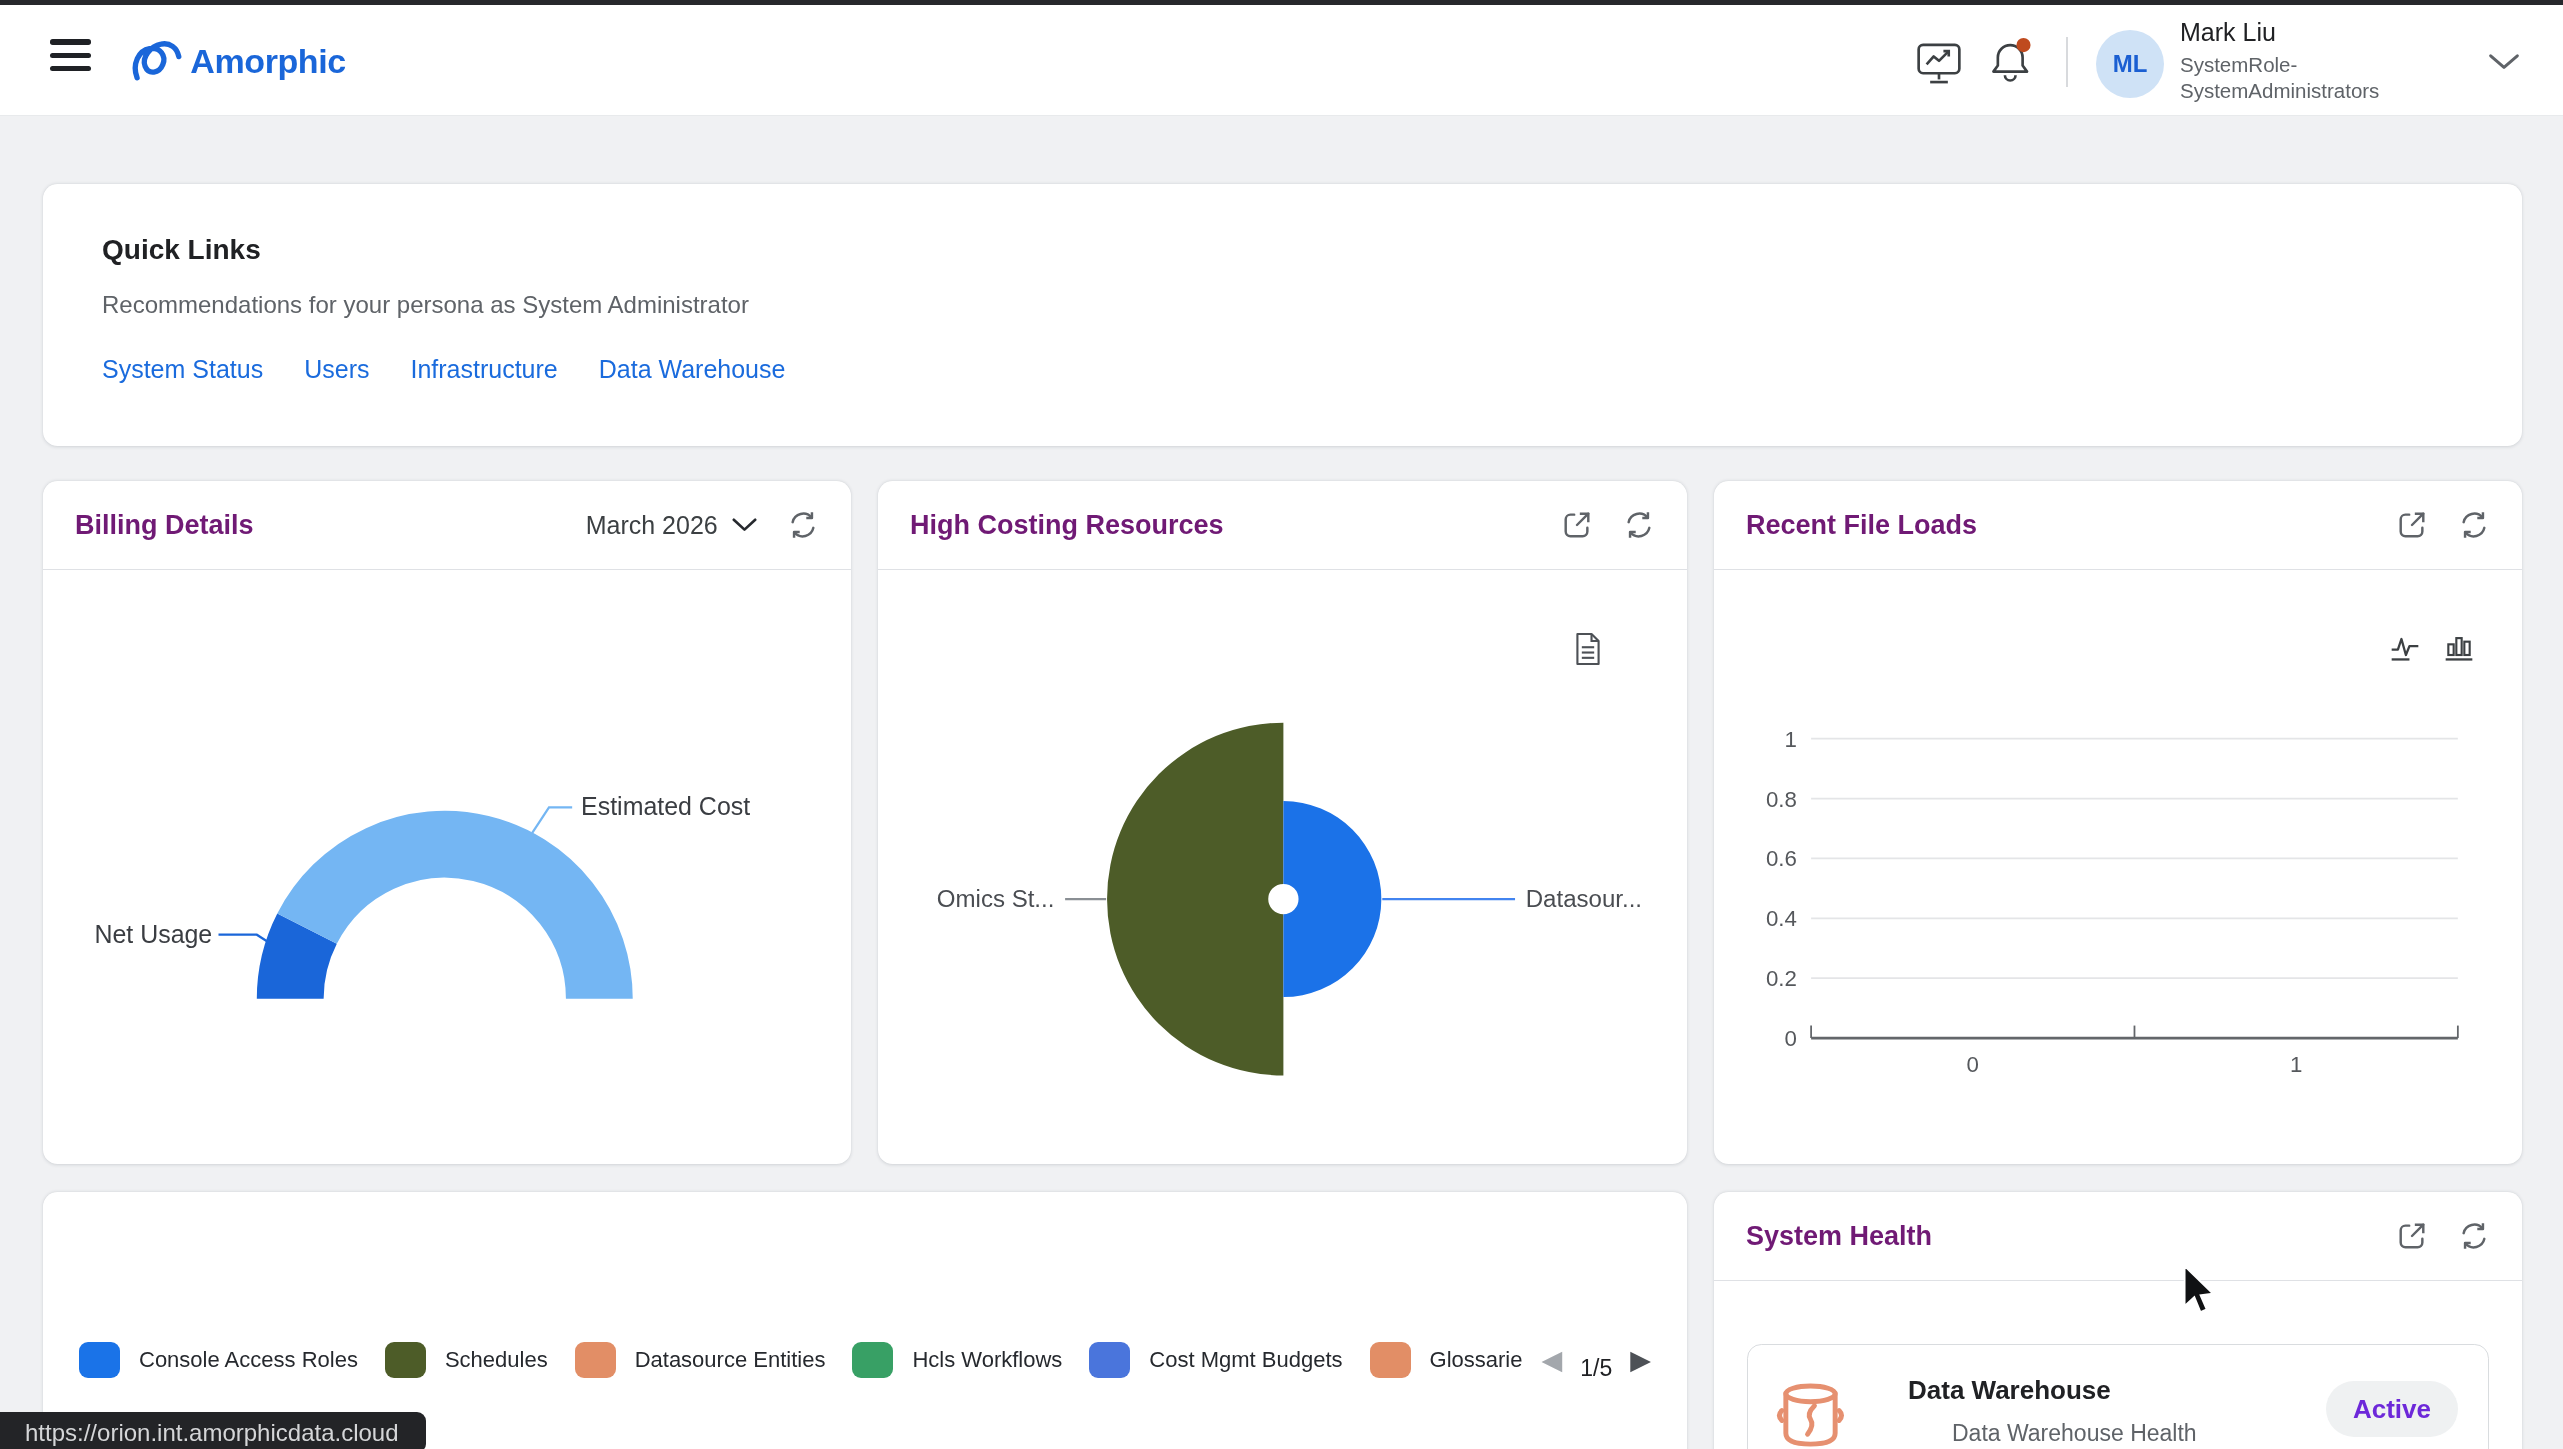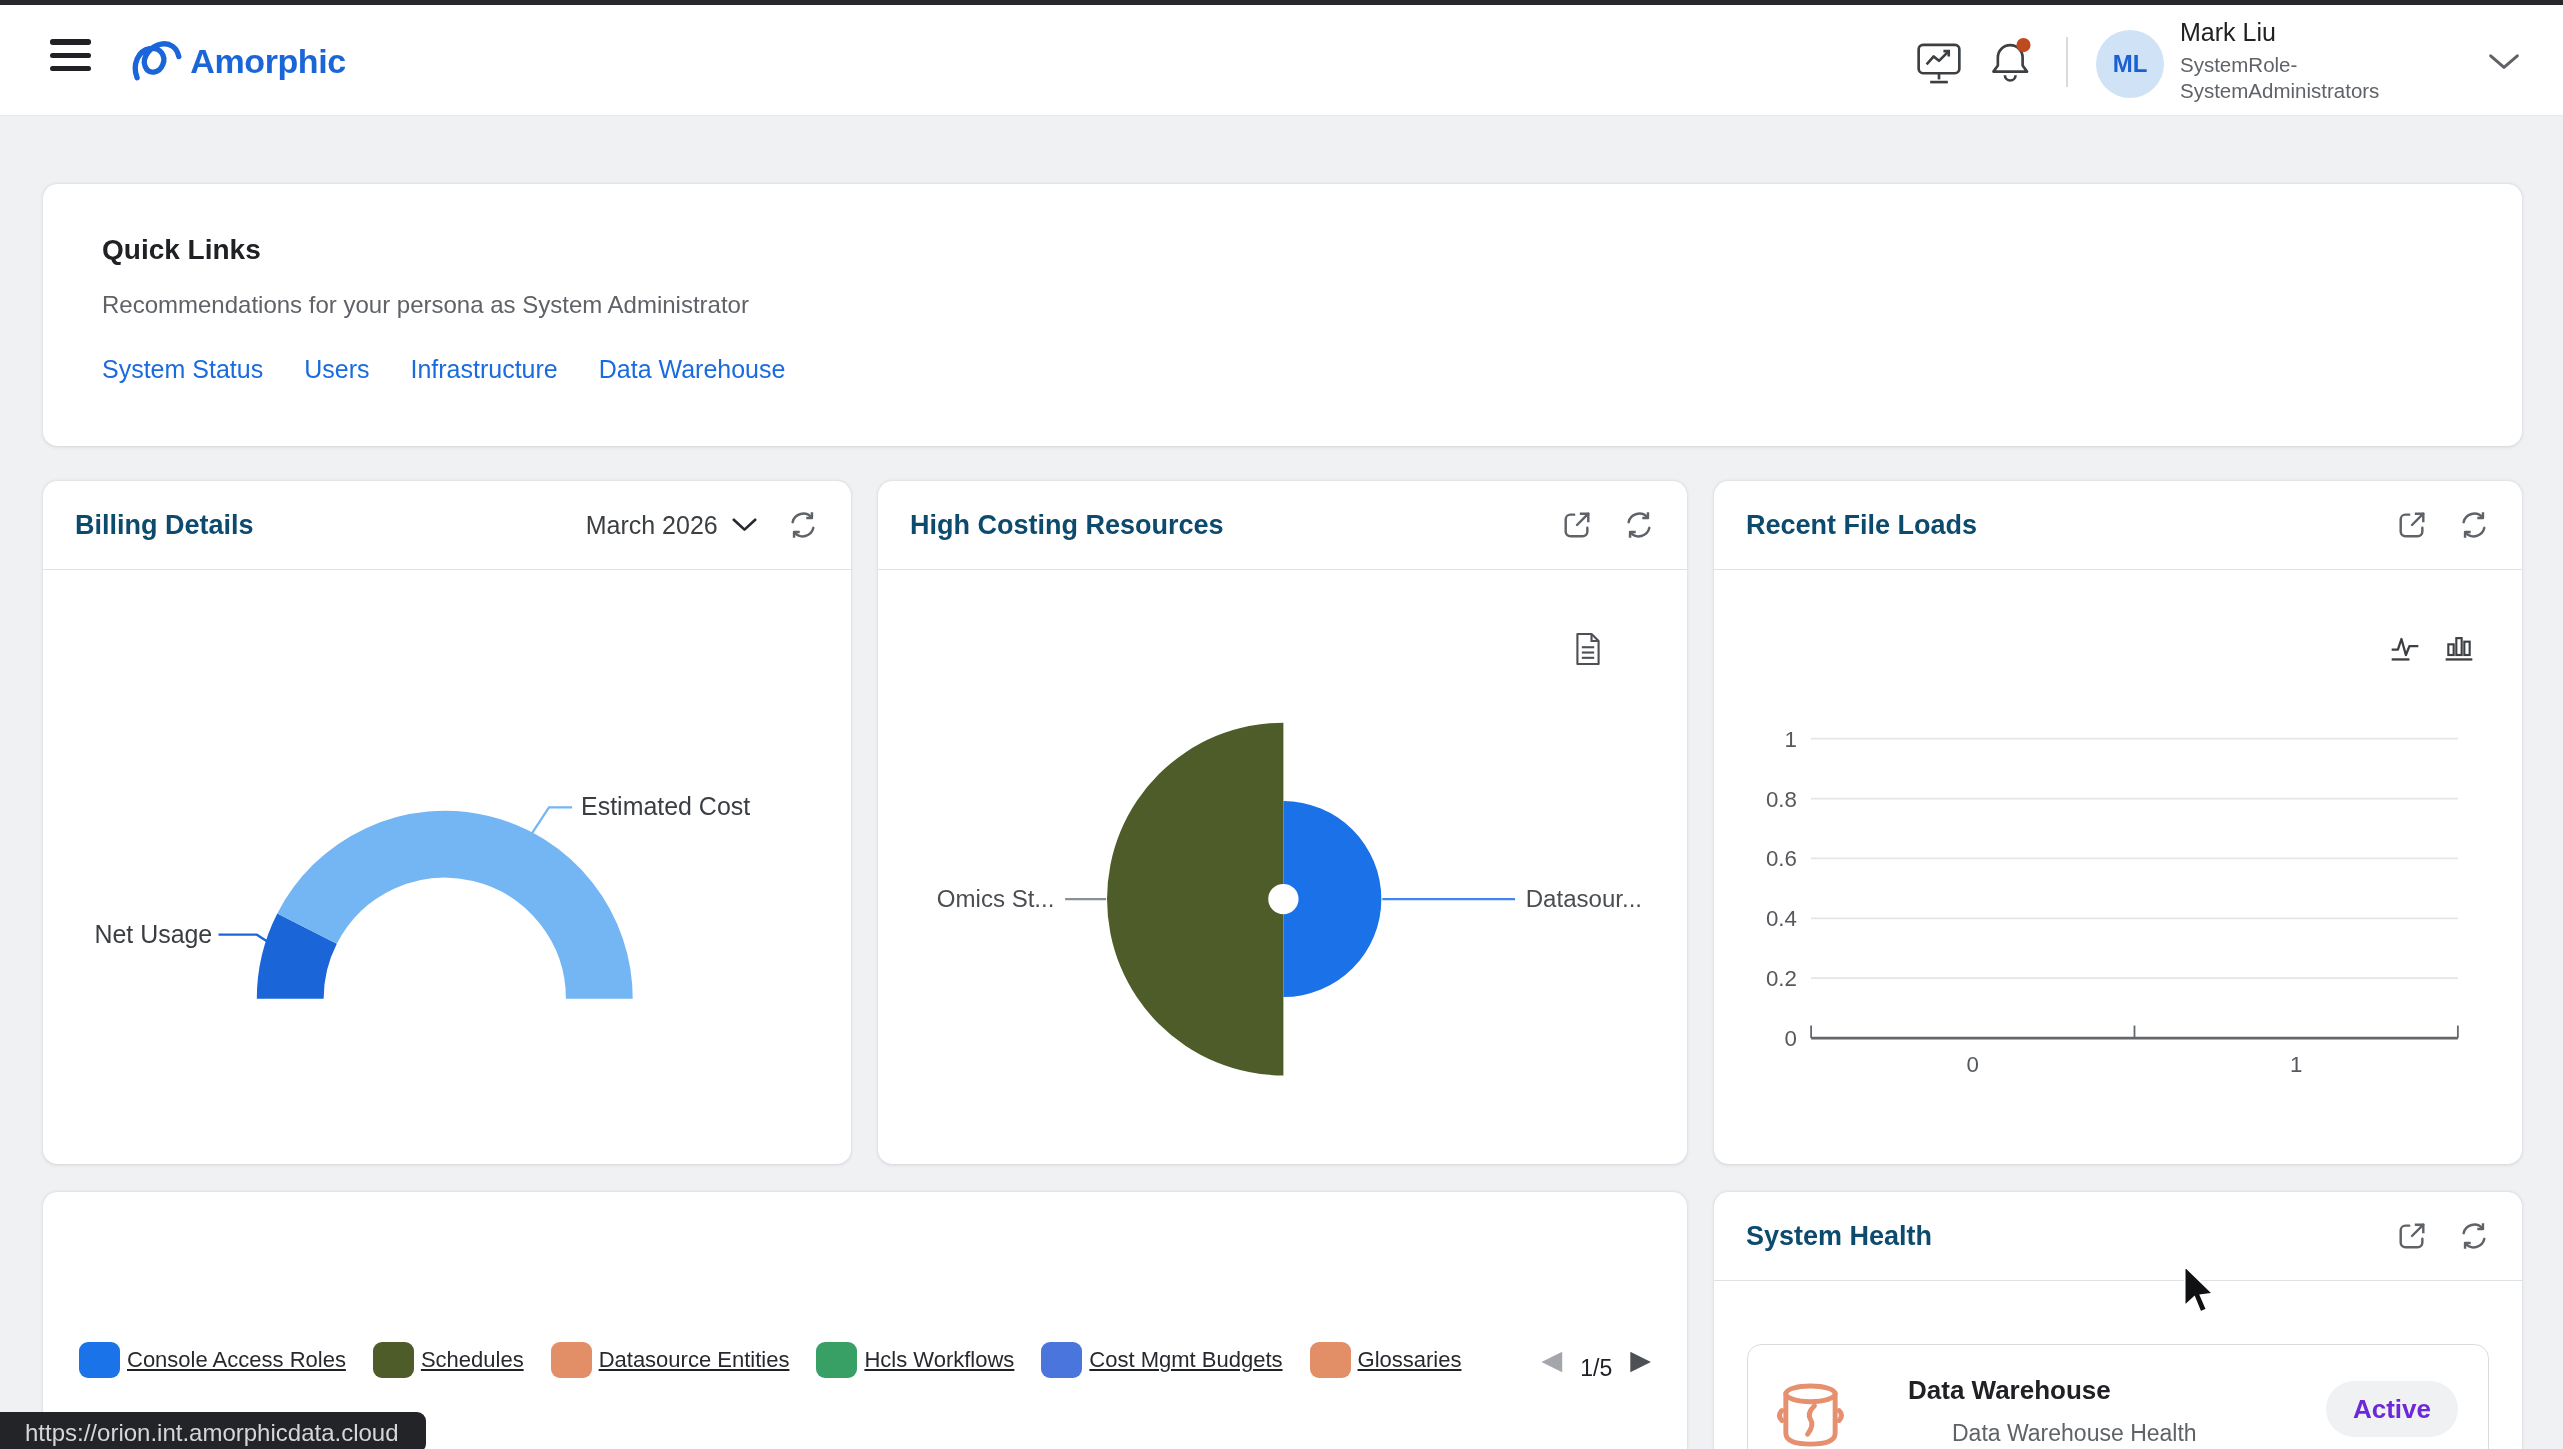--- a/index.html
+++ b/index.html
@@ -21,21 +21,21 @@
     display:flex; align-items:center; justify-content:center; cursor:pointer; }
   .user-block { position:absolute; left:2180px; top:12.5px; }
   .user-name { font-size:25px; color:#202124; margin-bottom:5.3px; }
   .user-role { font-size:20.5px; color:#5f6368; line-height:26px; }
 
   
   .card { position:absolute; background:#fff; border-radius:14.3px;
     box-shadow:0 0.9px 3.6px rgba(30,40,60,.14), 0 0 0.9px rgba(30,40,60,.1); }
   .card-header { position:relative; height:89px; display:flex; align-items:center;
     padding:0 32px; border-bottom:1.8px solid #dfe1e5; }
-  .card-title { font-size:27px; font-weight:700; color:#0c4a6e; }
+  .card-title { font-size:27px; font-weight:700; color:#701a75; }
   .hdr-controls { margin-left:auto; display:flex; align-items:center; gap:30px; }
   .dropdown { display:flex; align-items:center; gap:14.3px; font-size:25px; color:#3c4043; cursor:pointer; }
   .icon-btn { cursor:pointer; display:flex; }
 
   
   #quick-links-card { left:43px; top:184px; width:2479px; height:262px;padding-left:42px; }
   .ql-title { position:absolute; left:59px; top:50px; font-size:28px; font-weight:700; color:#202124; }
   .ql-sub   { position:absolute; left:59px; top:107px; font-size:24px; color:#5f6368; }
   .ql-links { position:absolute; left:59px; top:171px; display:flex; gap:41px; }
   .quick-link { font-size:25px; color:#1a6bdd; cursor:pointer; text-decoration:none; }
@@ -47,21 +47,21 @@
   #loads-card   { left:1714px;top:481px; width:808px; height:683px; }
 
   .doc-icon-wrap  { position:absolute; left:695px; top:150px; }
   .toggle-icons { position:absolute; right:46px; top:150px; display:flex; gap:19.6px; }
 
   
   #resources-card { left:43px; top:1192px; width:1644px; height:553px; }
   .legend-row { position:absolute; left:36px; right:36px; top:143px; height:50px;
     display:flex; align-items:center; overflow:hidden; }
   #legend-items { display:flex; align-items:center; gap:27px; min-width:0; overflow:hidden; }
-  .legend-item { display:flex; align-items:center; gap:7px; flex-shrink:0; cursor:pointer;text-decoration:underline; }
+  .legend-item { display:flex; align-items:center; gap:19px; flex-shrink:0; cursor:pointer; }
   .legend-item:last-of-type { min-width:0; overflow:hidden; flex-shrink:1; }
   .legend-swatch { width:41px; height:36px; border-radius:9px; flex-shrink:0; }
   .legend-swatch.dotted { background-image:radial-gradient(rgba(255,255,255,.85) 2px, transparent 2.3px);
     background-size:8px 8px; }
   .legend-label { font-size:22px; color:#26292e; white-space:nowrap; }
   .legend-pager { margin-left:auto; display:flex; align-items:center; gap:18px; flex-shrink:0; padding-left:18px; }
   .pager-prev { font-size:27px; color:#a3a7ac; cursor:pointer; }
   .pager-next { font-size:27px; color:#4d5156; cursor:pointer; }
   .pager-count { font-size:23px; color:#202124;margin-top:16px; }
 

